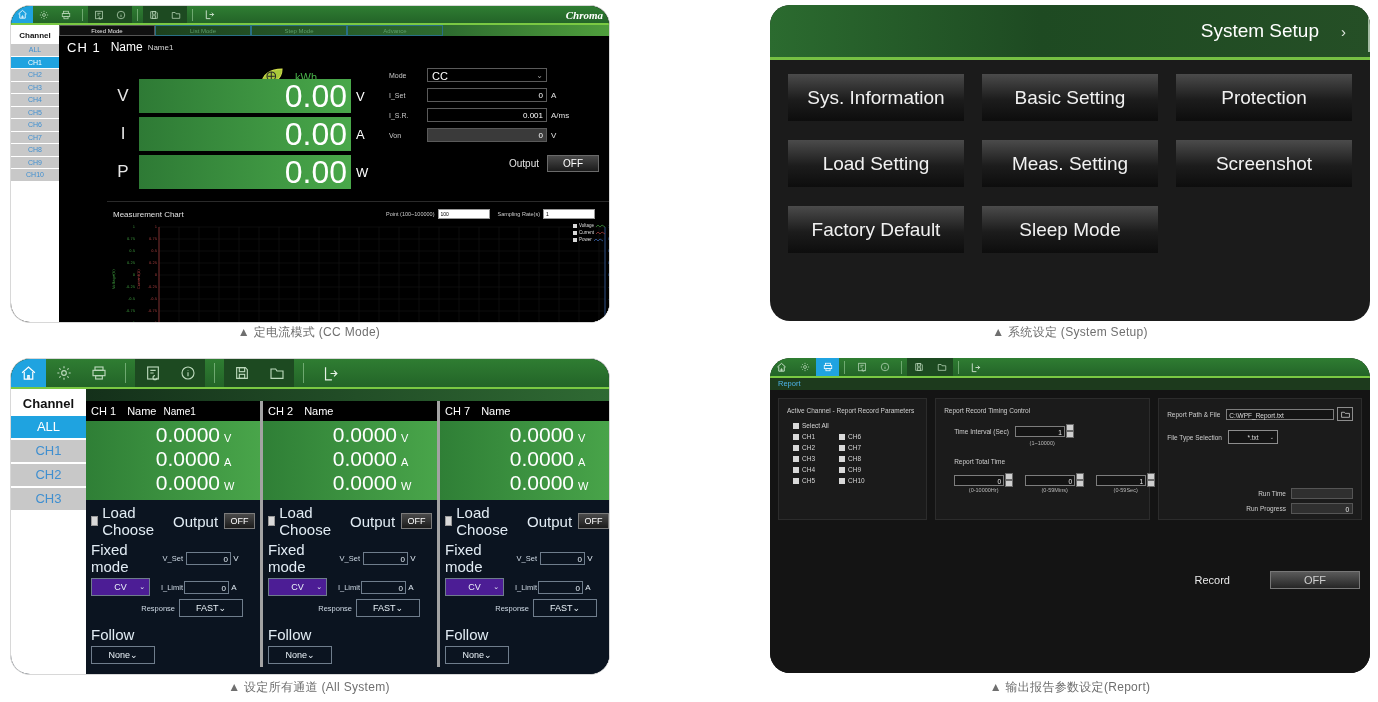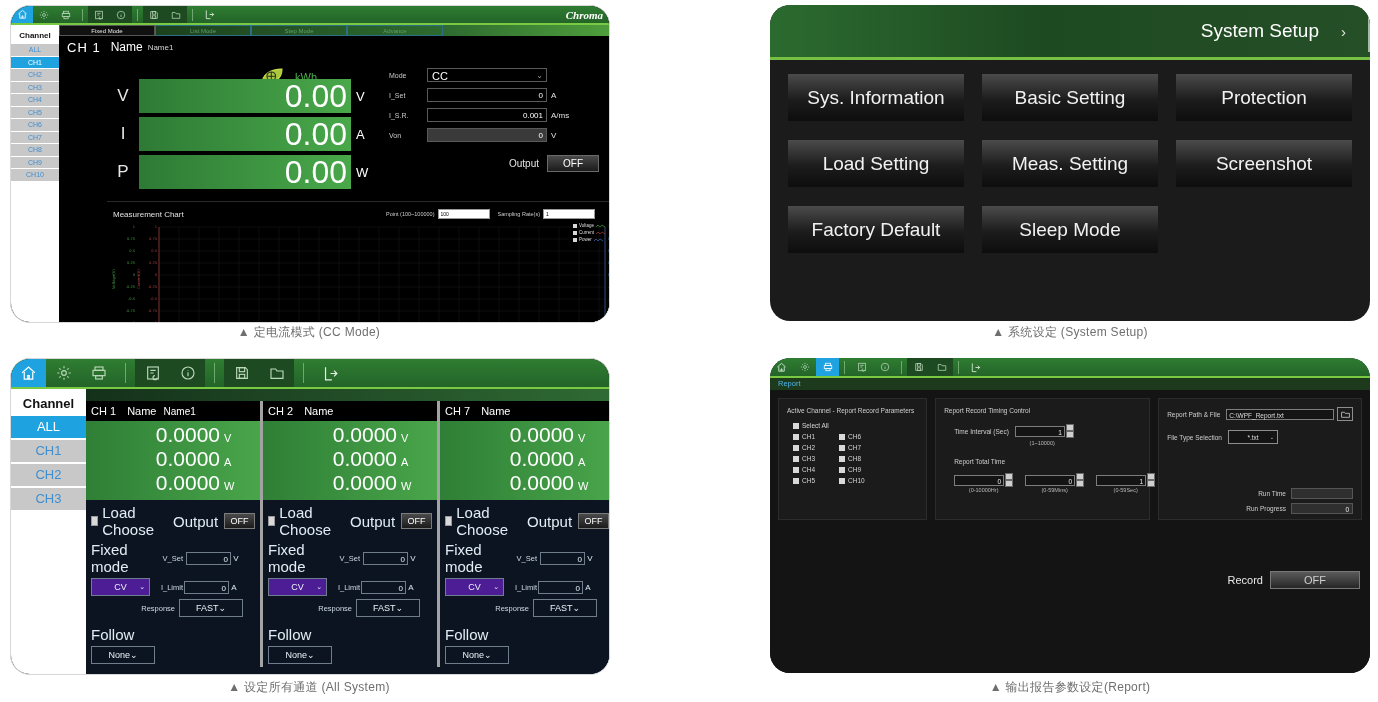--- a/index.html
+++ b/index.html
@@ -158,21 +158,21 @@
               font-size:6.5px;line-height:11px;padding-left:2px;box-sizing:border-box;}
   #p4 .browse{width:14px;height:12px;border:1px solid #8d8d8d;margin-left:3px;
               display:flex;align-items:center;justify-content:center;}
   #p4 .ftype{width:48px;height:12px;background:#141414;border:1px solid #8d8d8d;color:#ddd;
              font-size:6.5px;display:flex;align-items:center;justify-content:center;position:relative;}
   #p4 .ftype .ar{position:absolute;right:3px;font-size:5px;}
   #p4 .runrow{display:flex;align-items:center;justify-content:flex-end;margin-top:4px;}
   #p4 .runlab{color:#cfcfcf;font-size:6.5px;margin-right:5px;}
   #p4 .runfld{width:62px;height:11px;background:#2f2f2f;border:1px solid #555;font-size:6.5px;
               color:#eee;text-align:right;padding-right:3px;line-height:11px;box-sizing:border-box;}
-  #p4 .recrow{position:absolute;right:10px;bottom:84px;display:flex;align-items:center;}
+  #p4 .recrow{position:absolute;right:10px;bottom:84px;display:flex;align-items:center;gap:33px;}
   #p4 .reclab{color:#e8e8e8;font-size:11px;margin-right:7px;}
   #p4 .recbtn{width:88px;height:16px;line-height:16px;text-align:center;font-size:11px;color:#cfcfcf;
               background:linear-gradient(180deg,#5a5a5a,#262626);border:1px solid #777;}
 </style>
 </head>
 <body>
 
 <div class="page">
 
   <div class="panel" id="p1">

